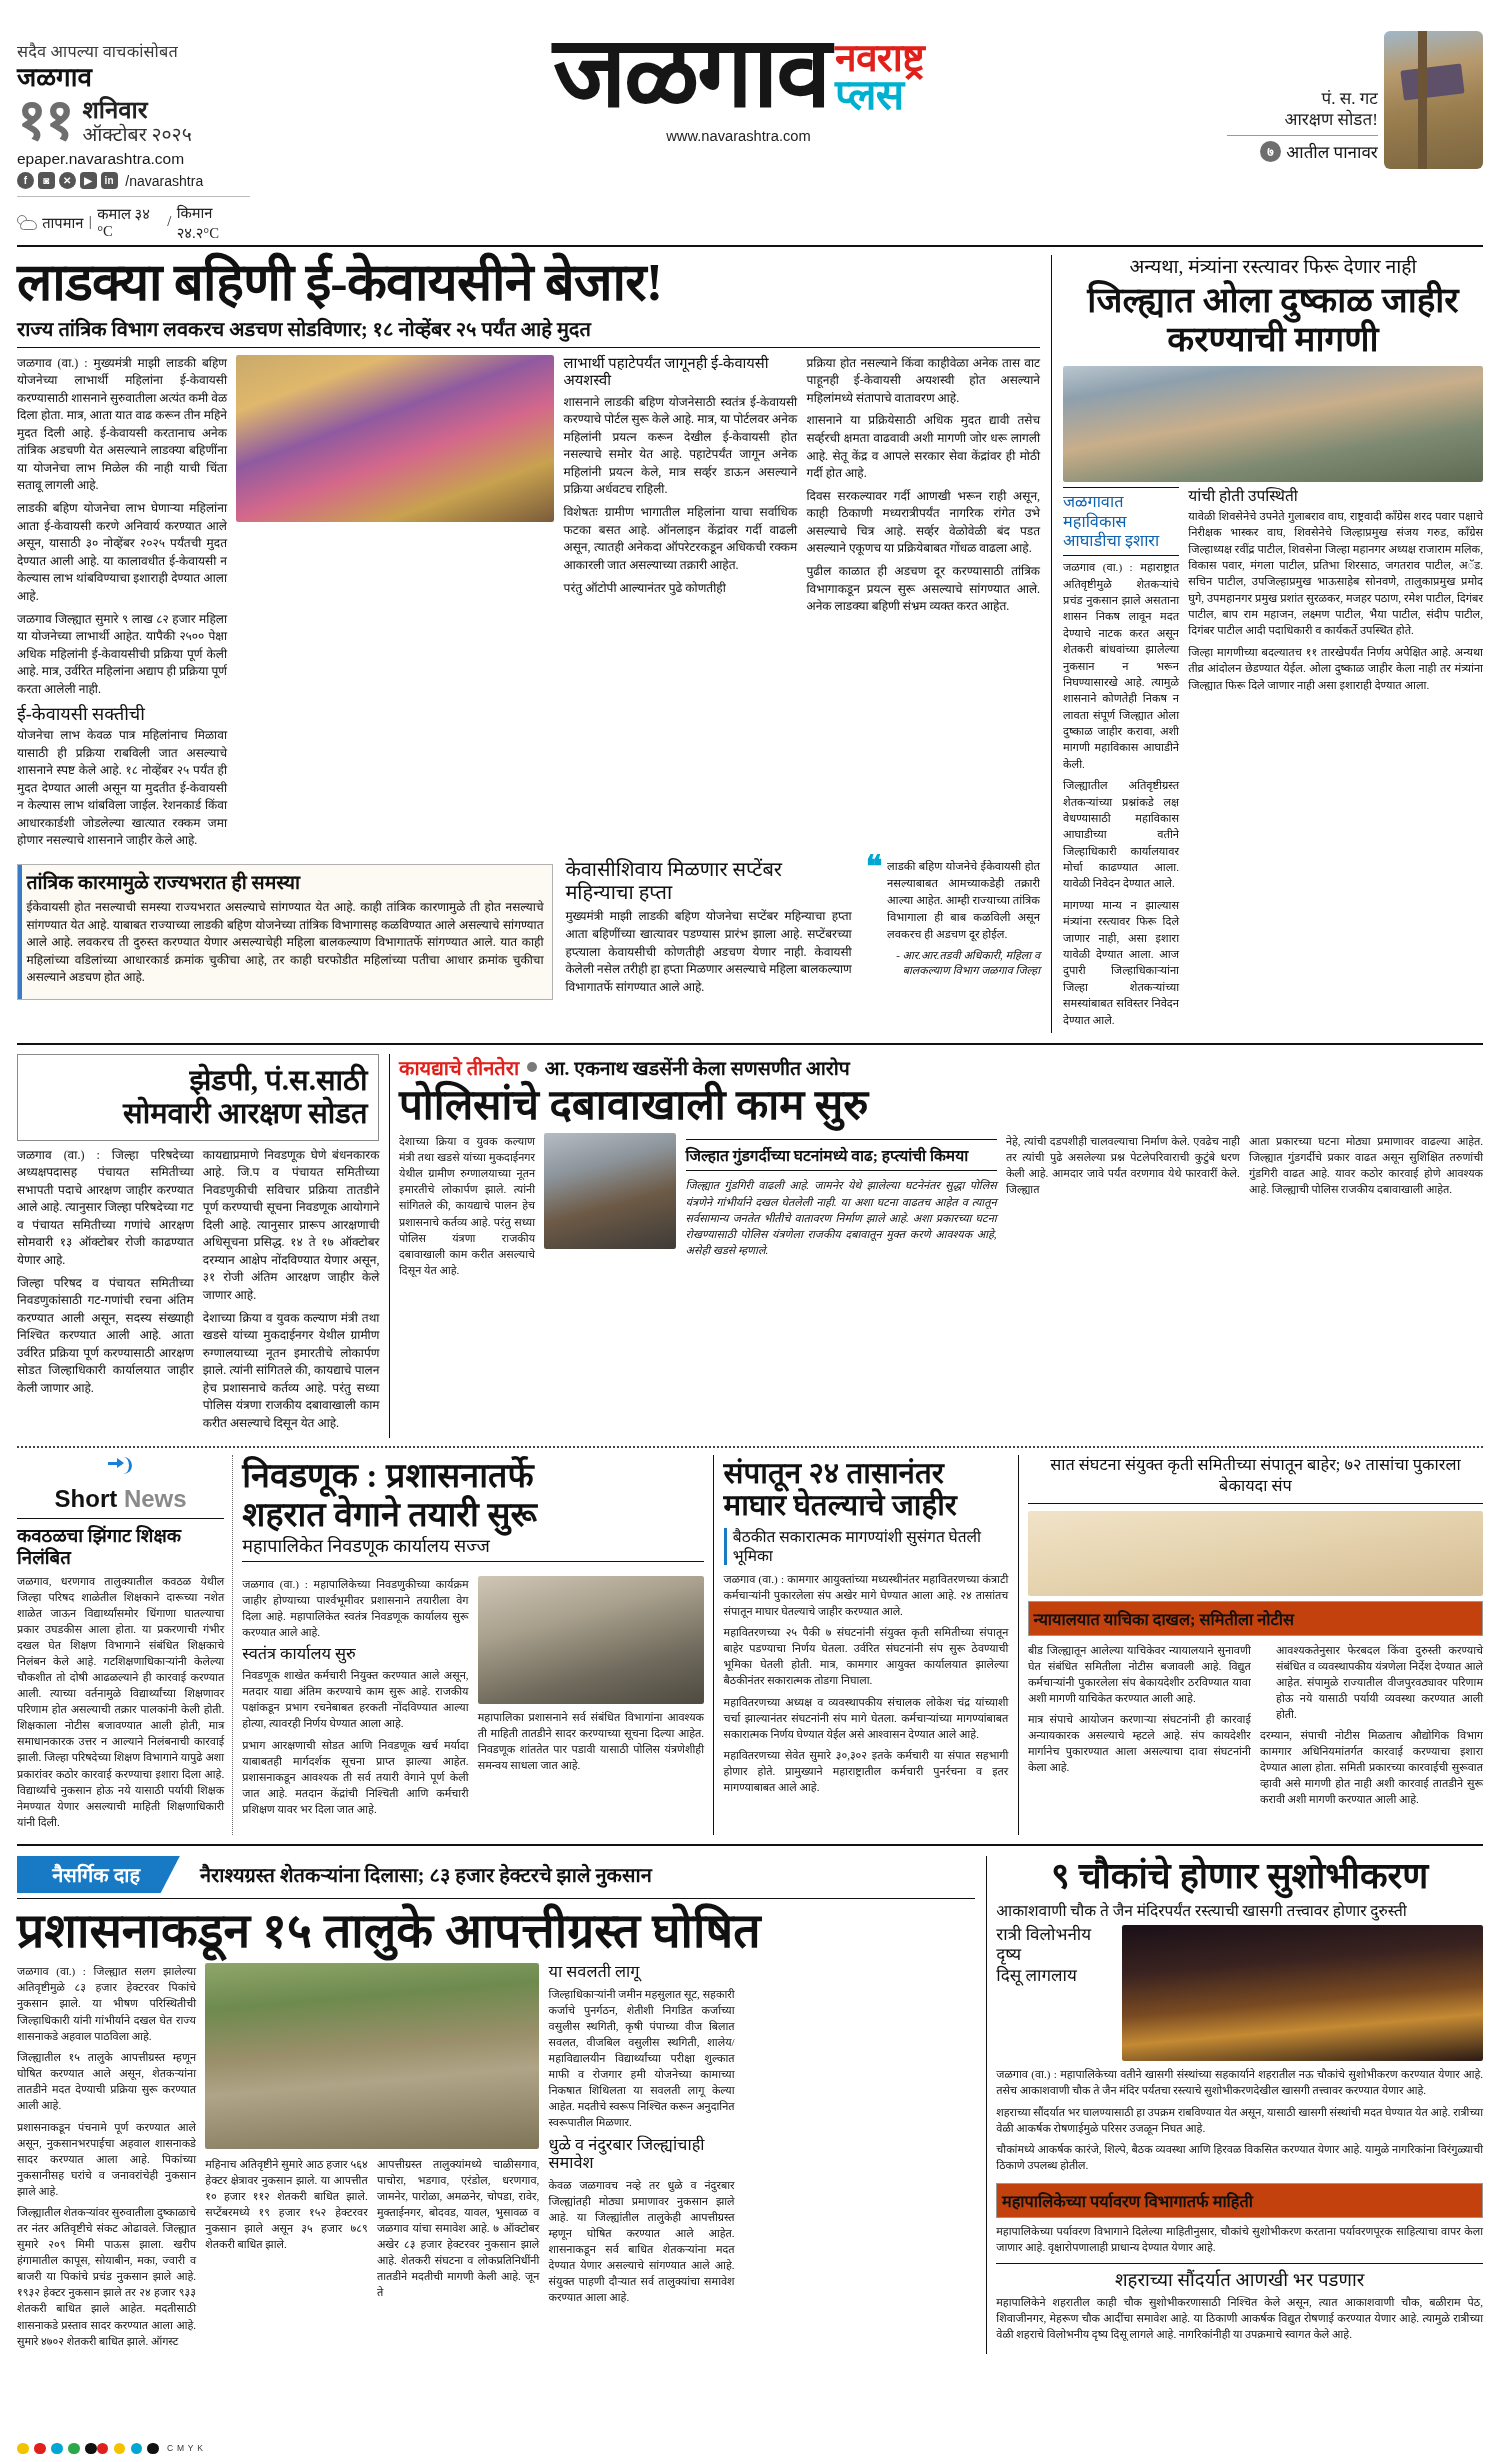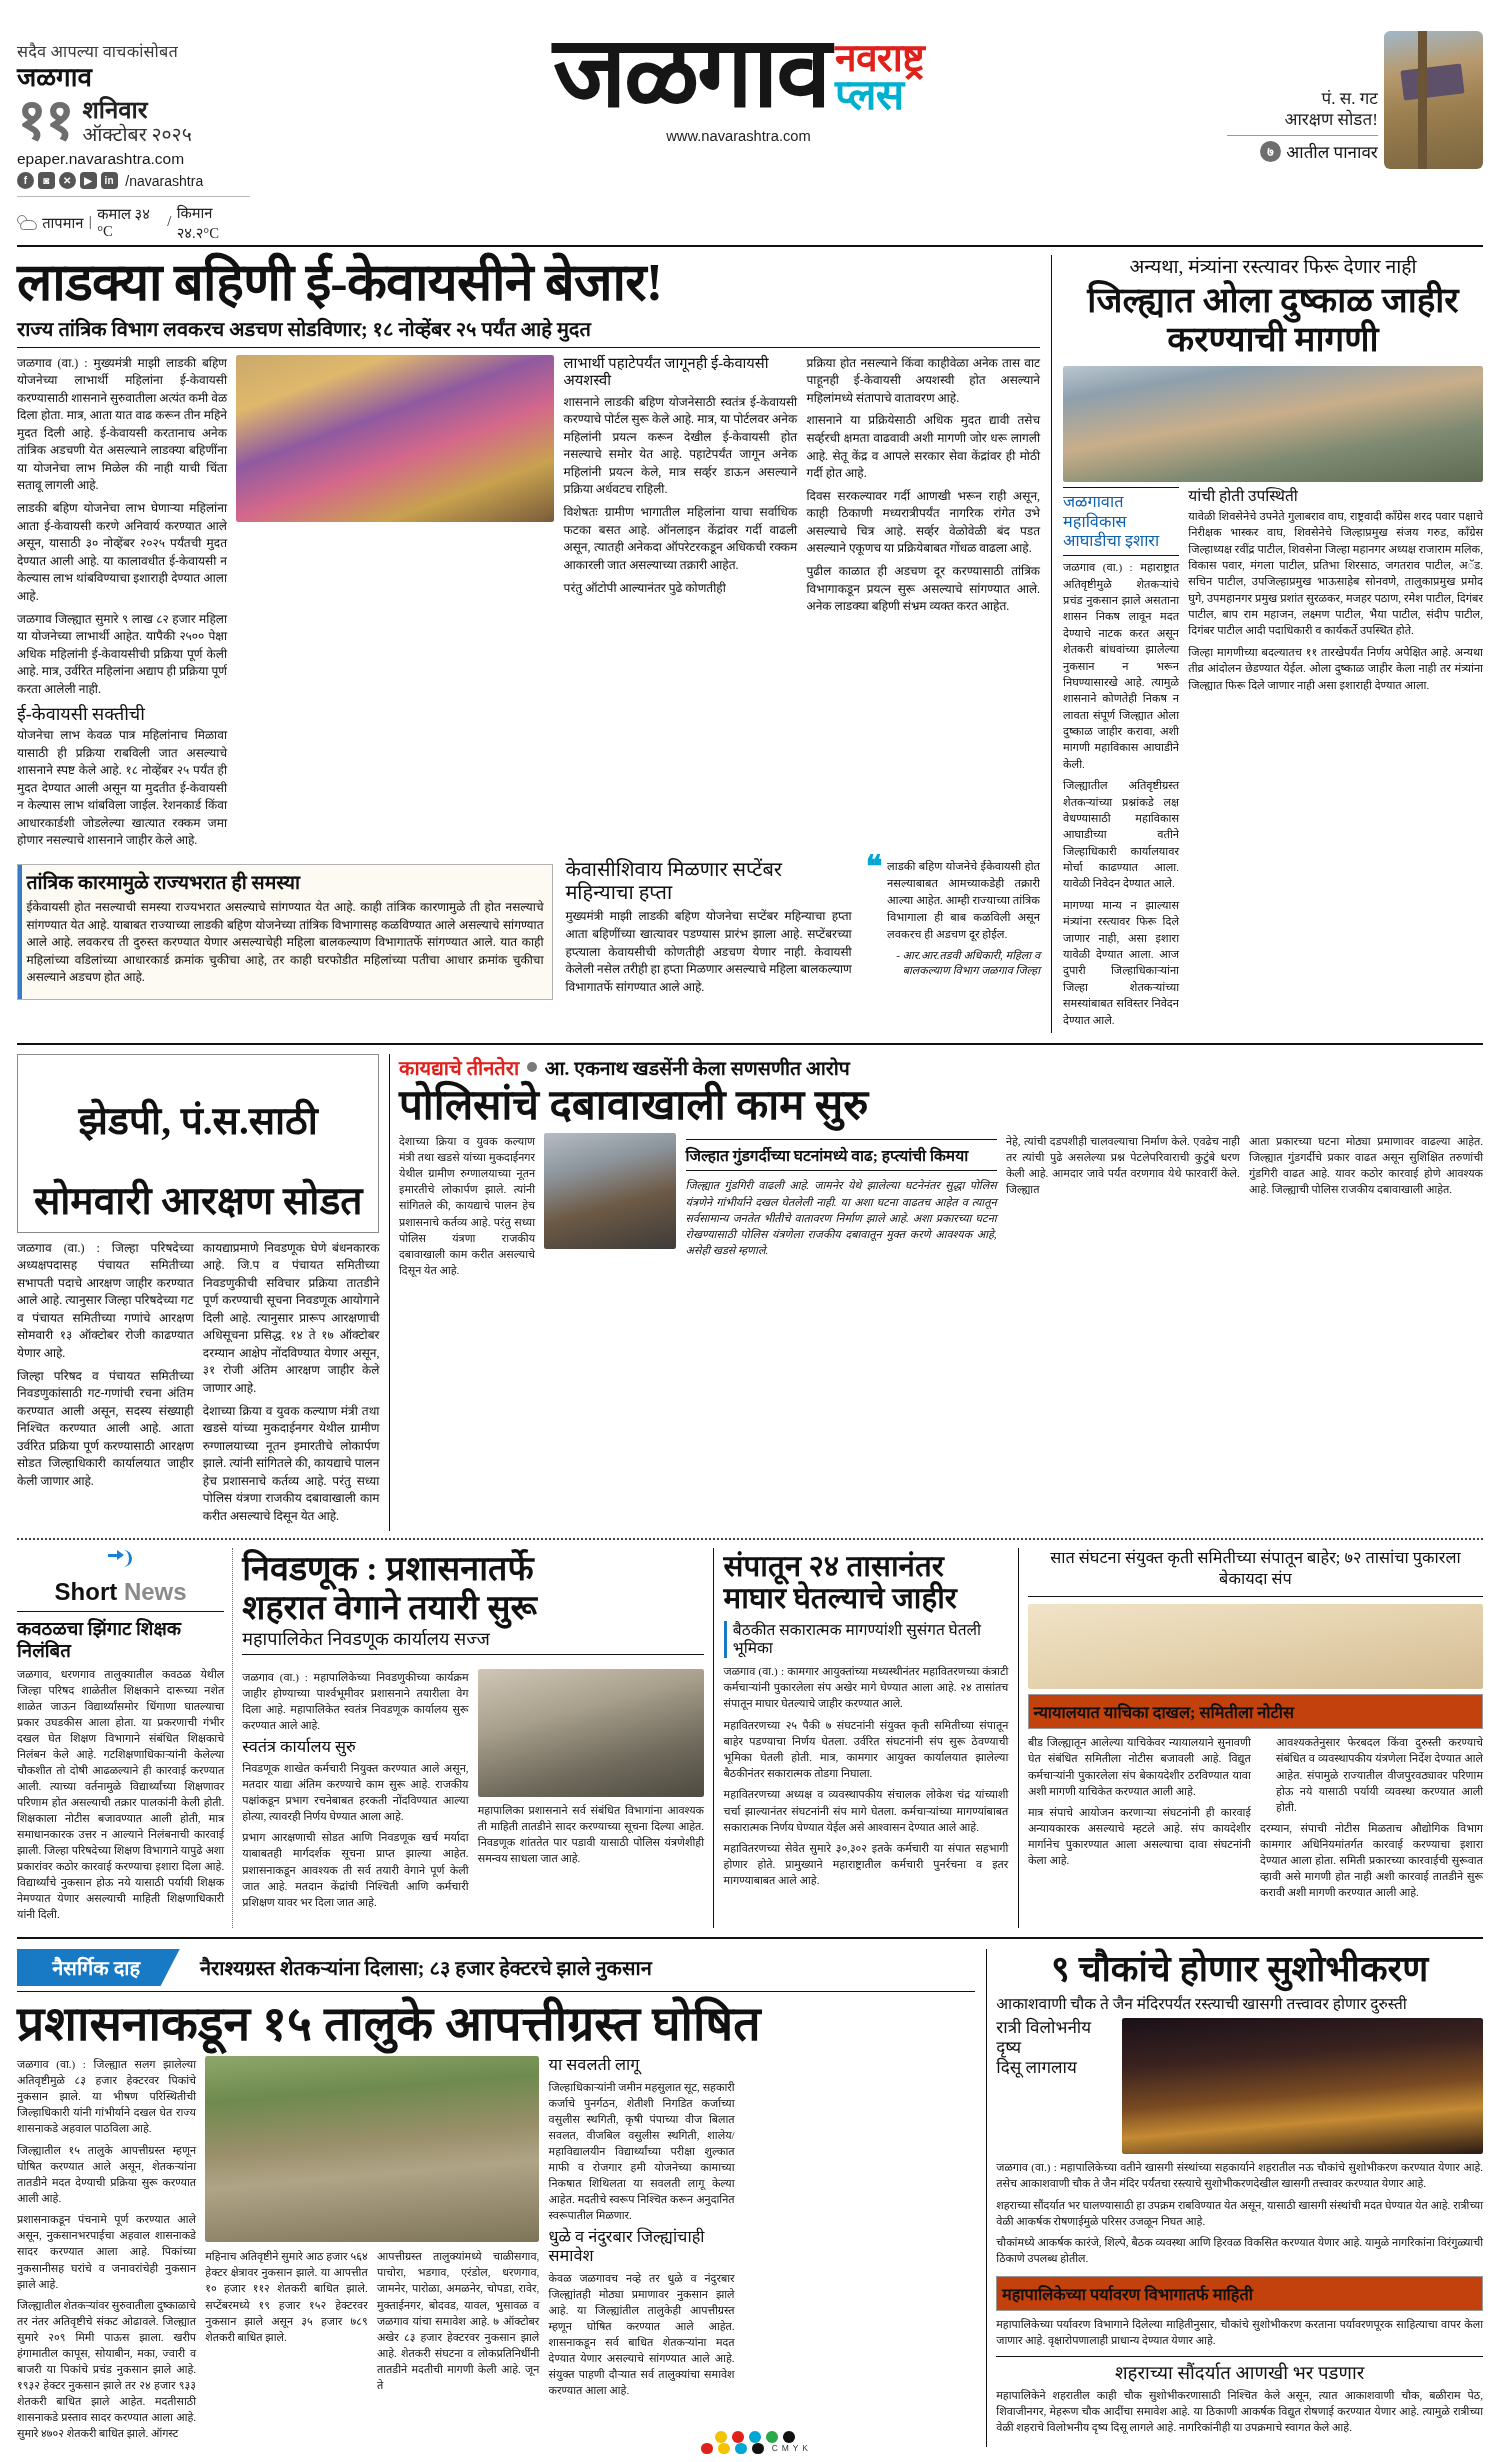--- a/index.html
+++ b/index.html
@@ -99,21 +99,21 @@
   .hr-thick { border-top: 2.3px solid #111; margin: 9.3px 0 0 0; }
   .hr-thin { border-top: 0.8px solid #111; margin: 7px 0; }
   .hr-dotted { border-top: 2.3px dotted #444; margin: 7.8px 0; }
 
   
   .band2 { display: flex; margin-top: 9.3px; gap: 9.3px; }
   .b2-a { width: 365px; }
   .b2-b { width: 1102px; border-left: 1.6px solid #111; padding-left: 9.3px; }
 
   .framebox { border: 1.6px solid #8a8a8a; padding: 9.3px 11px; }
-  .frame-hl { font-size: 39px; font-weight: bold; text-align: center; line-height: 1.14; margin-top: 35px; }
+  .frame-hl { font-size: 29px; font-weight: bold; text-align: right; line-height: 1.14; }
 
   .kicker-row { display:flex; align-items:center; gap: 7.8px; }
   .kicker-red { color: #e0201b; font-size: 20px; font-weight: bold; }
   .kdot { width: 10px;height:10px;border-radius:50%;background:#7a7a7a; display:inline-block;}
   .kicker-blk { font-size: 19.4px; font-weight: bold; }
   .hl-lg { font-size: 42px; font-weight: bold; line-height: 1.1; margin-top: 1.6px; }
 
   .subhead-rule { font-size: 15.5px; font-weight: bold; border-top:0.8px solid #111;border-bottom:0.8px solid #111; padding: 3.9px 0; margin: 6.2px 0; }
 
   
@@ -140,21 +140,21 @@
   .tag-ribbon { display: inline-flex; align-items: center; background: #1879c4; color: #fff; font-size: 20px;
                 font-weight: bold; padding: 5.4px 17px 5.4px 12.4px; position: relative; margin-right: 20px;
                 clip-path: polygon(0 0, 100% 0, 88% 100%, 0 100%); min-width: 163px; justify-content: center;}
   .ribbon-row { display:flex; align-items:center; border-bottom: 1.6px solid #111; padding-bottom: 4.7px;}
   .ribbon-txt { font-size: 20px; font-weight: bold; flex:1; }
   .hl-huge { font-size: 48px; font-weight: bold; line-height: 1.08; margin-top: 6.2px; }
 
   .infobox-hd { background:#c2410c; border:0.8px solid #999; font-size: 16.3px; font-weight:bold; text-align:left; padding: 5.4px 4.7px; }
 
   
-  .footer { position: absolute; left: 27px; right: 17px; bottom: 7.8px; display: flex; align-items: center; justify-content: flex-start; flex-direction: column;}
+  .footer { position: absolute; left: 17px; right: 17px; bottom: 7.8px; display: flex; align-items: center; justify-content: flex-start;}
   .dots { display:flex; gap:5.4px; }
   .dot { width: 11.6px; height: 11.6px; border-radius: 50%; }
   .cmyk { font-size: 8.5px; color:#333; font-family:"Liberation Sans",sans-serif; letter-spacing:0.8px;}
 
   .center { text-align: center; }
 </style>
 </head>
 <body>
 
 <div class="page">

